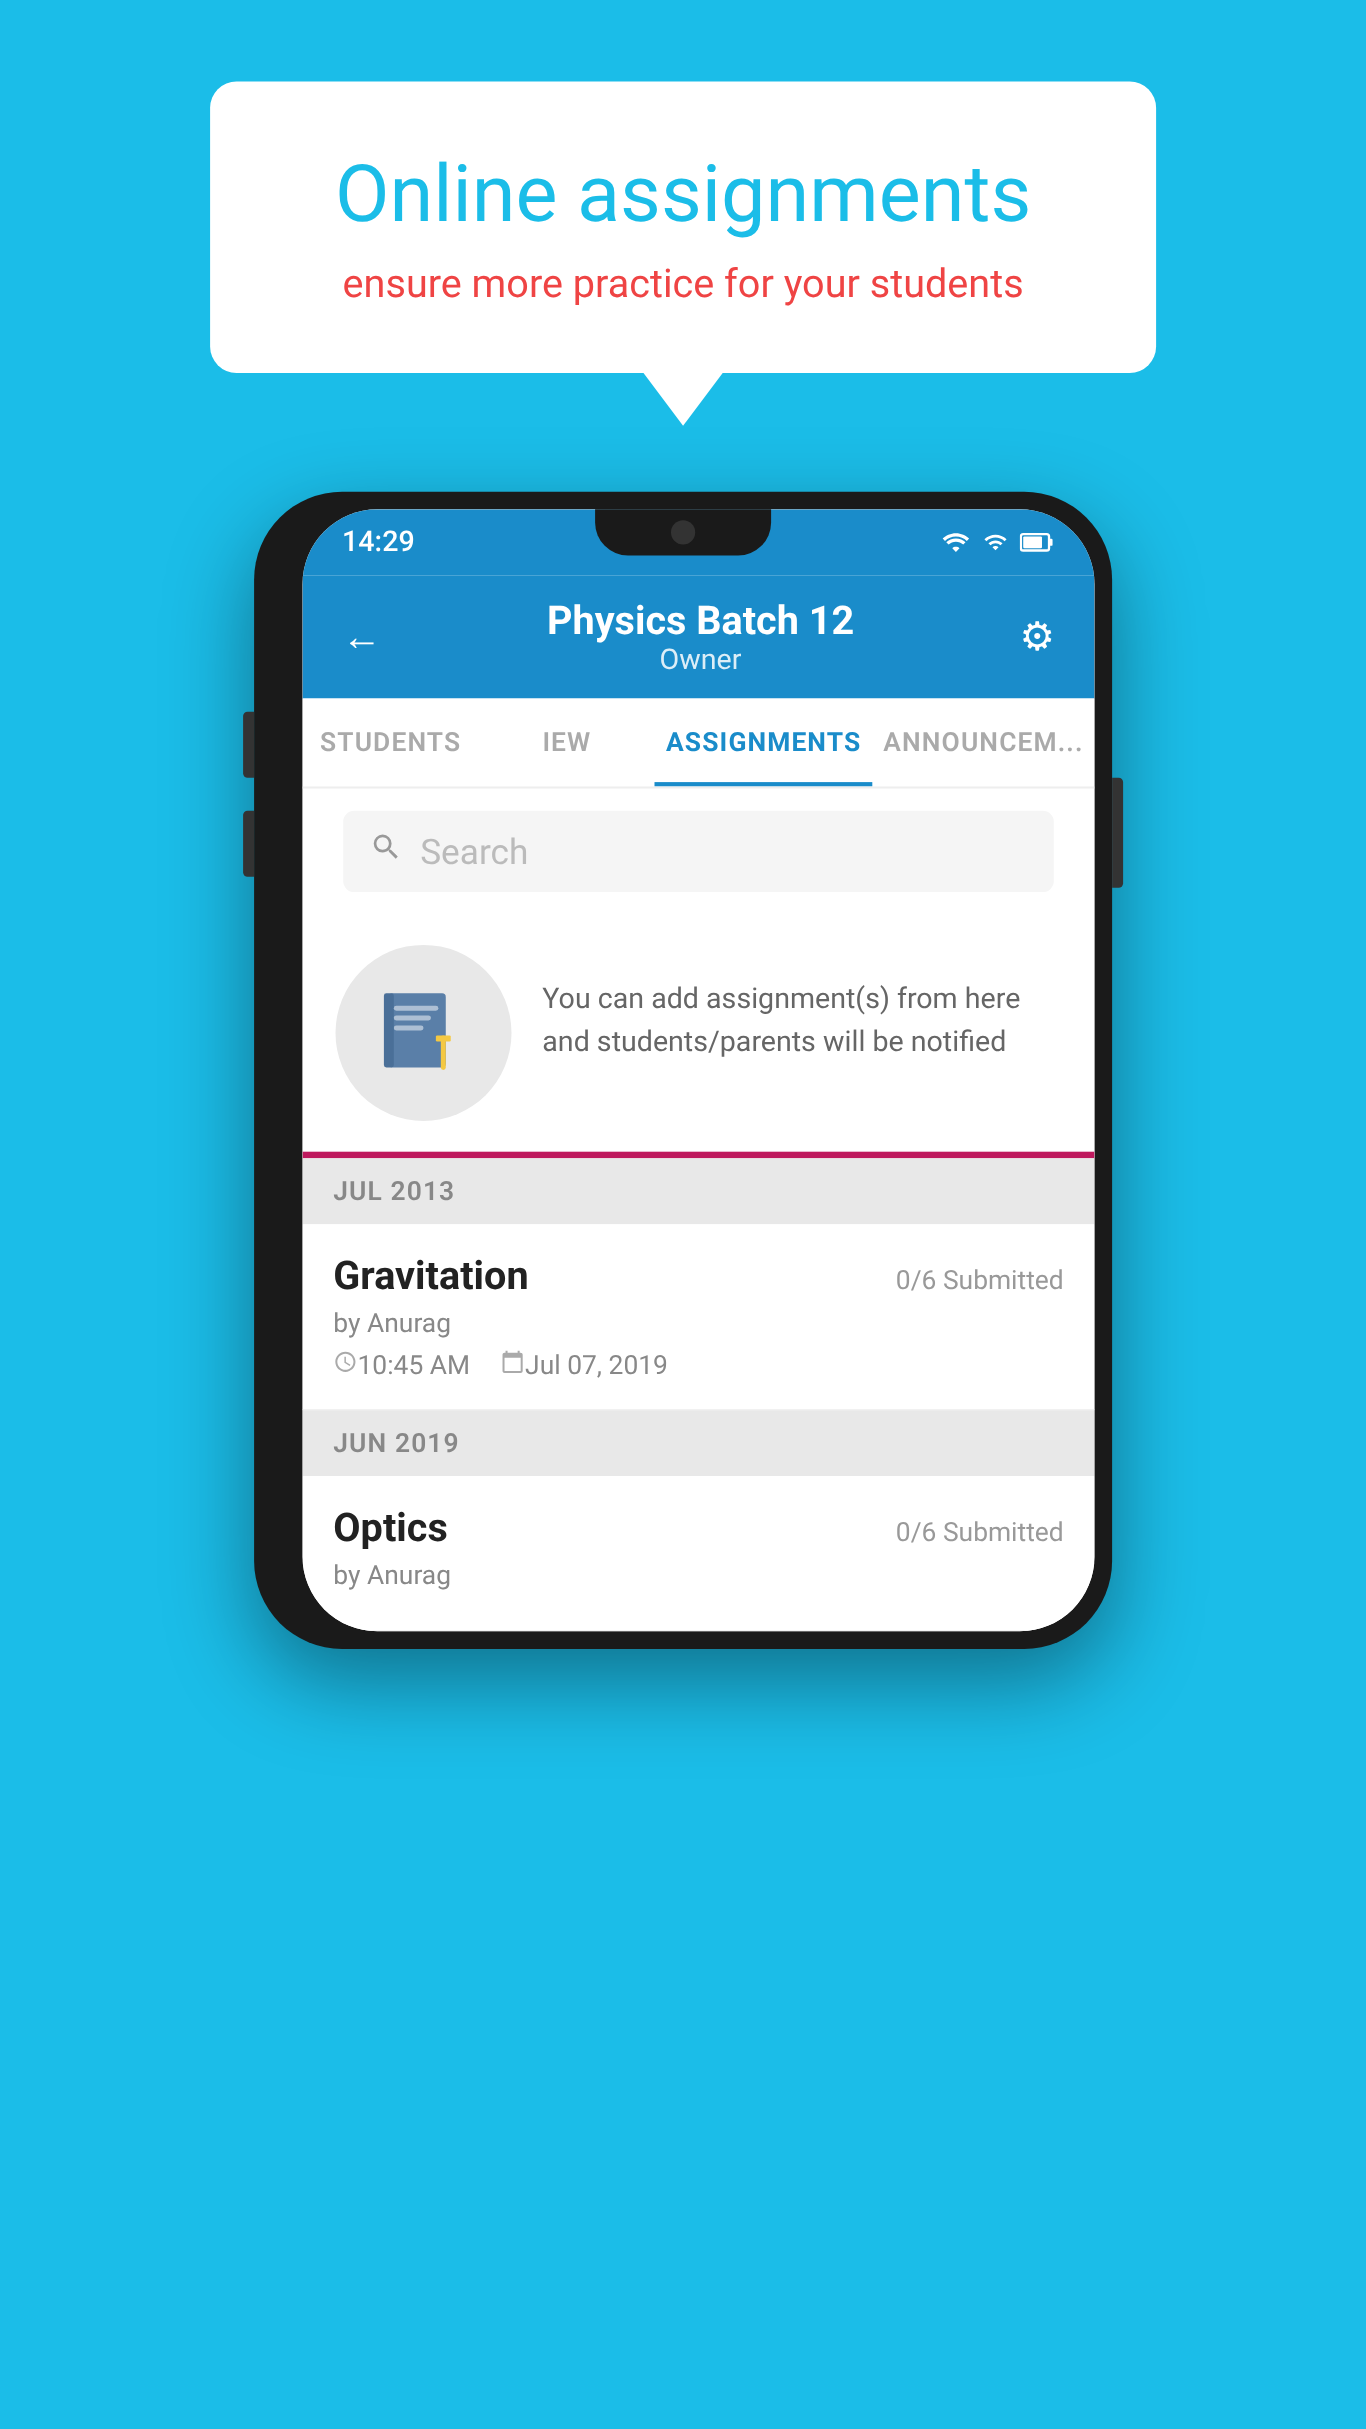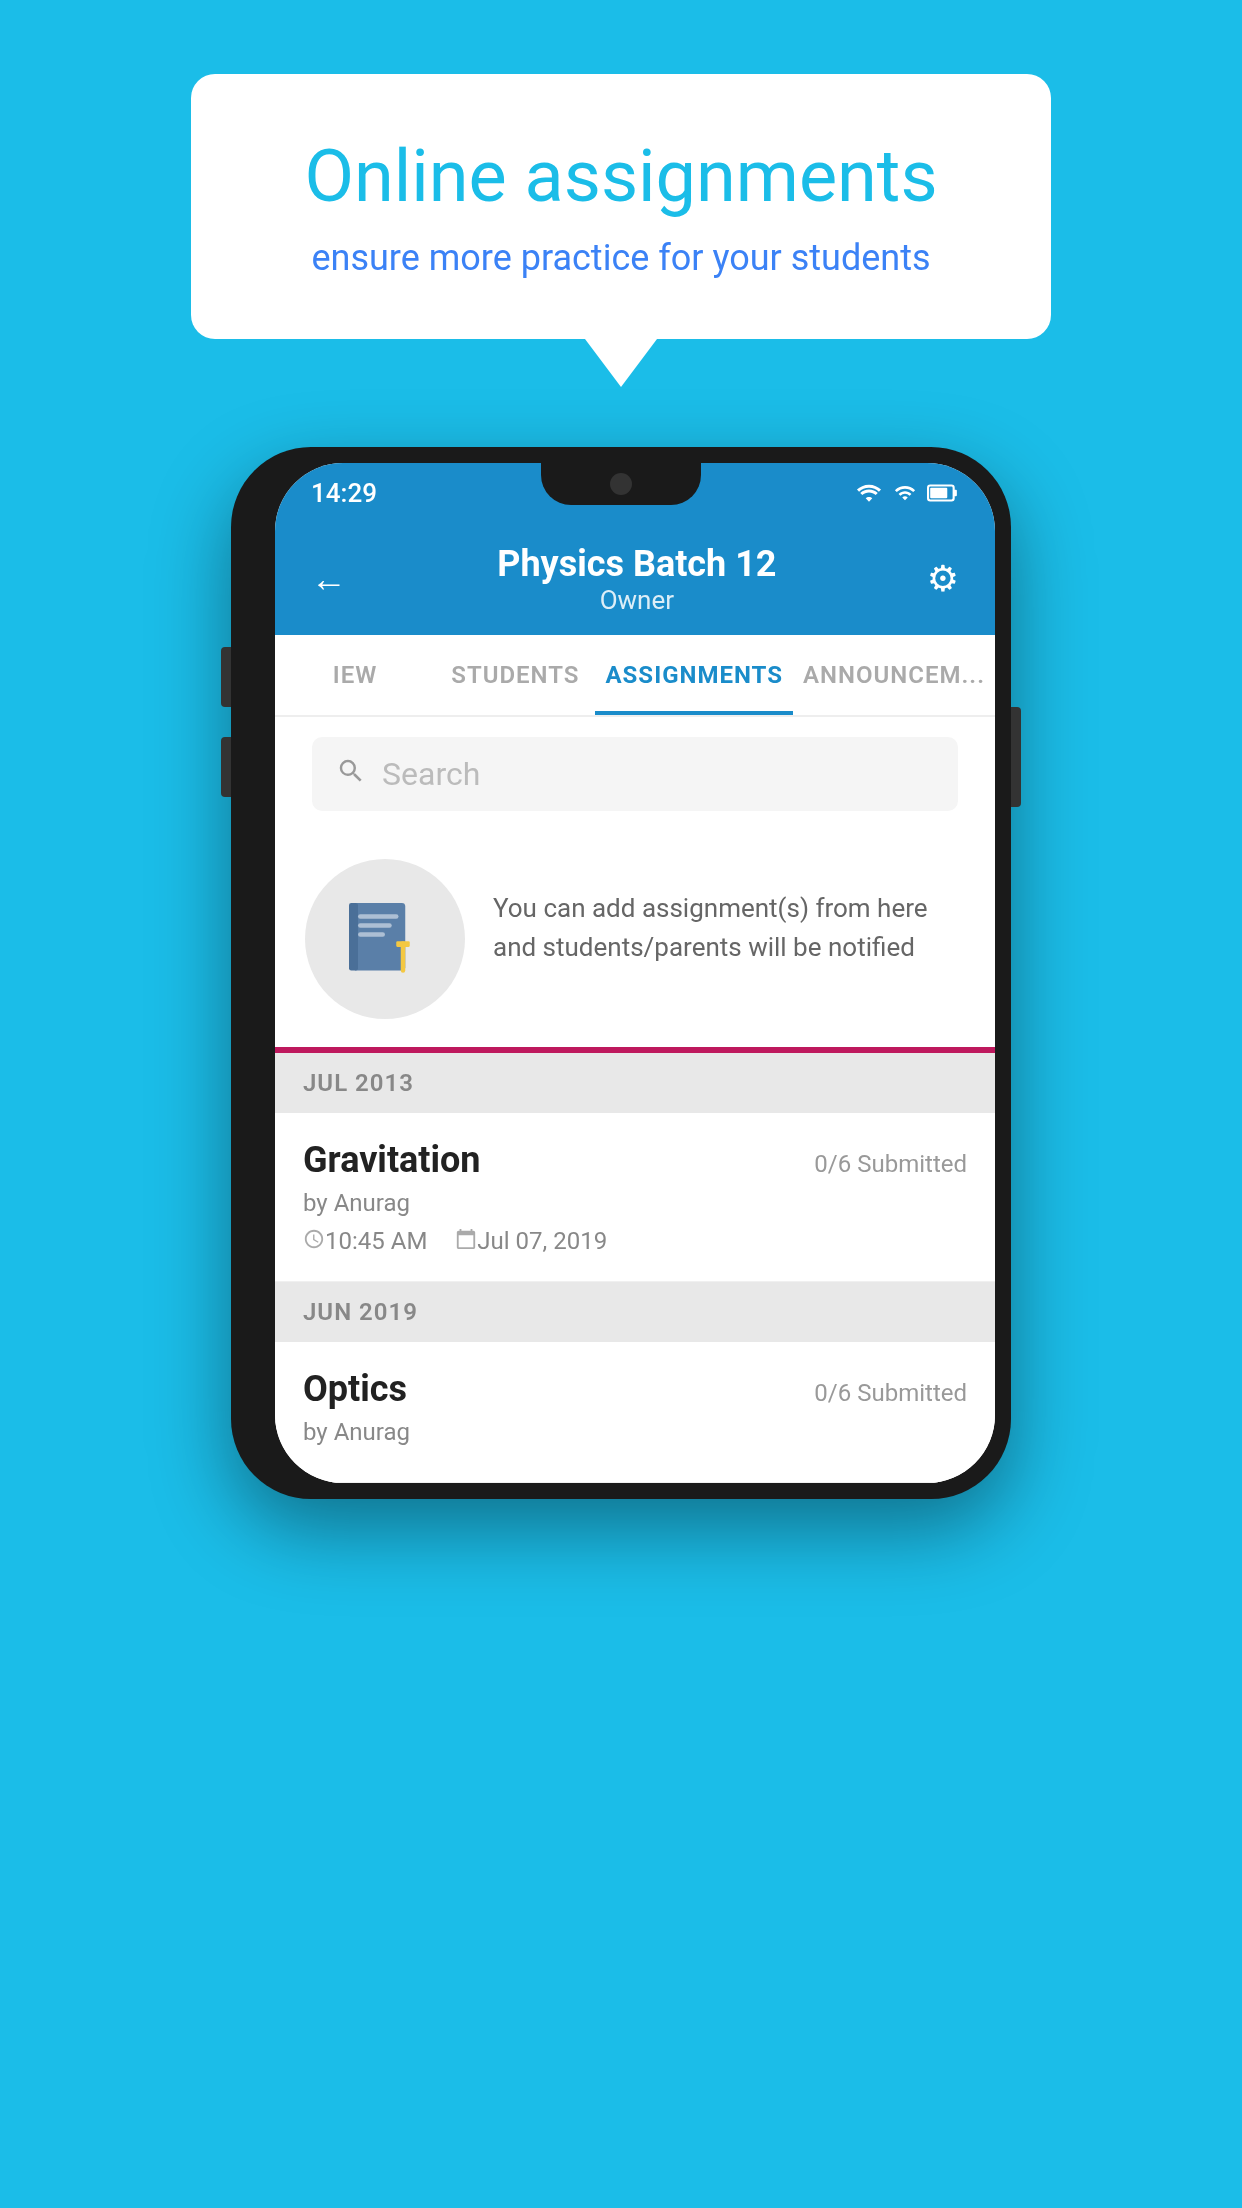--- a/index.html
+++ b/index.html
@@ -32,21 +32,21 @@
 
     .speech-bubble-title {
       font-size: 72px;
       font-weight: 400;
       color: #1BBDE8;
       margin-bottom: 18px;
     }
 
     .speech-bubble-subtitle {
       font-size: 36px;
-      color: #3b82f6;
+      color: #ef4444;
       font-weight: 400;
     }
 
     .speech-bubble-arrow {
       width: 0;
       height: 0;
       border-left: 36px solid transparent;
       border-right: 36px solid transparent;
       border-top: 48px solid white;
       margin: 0 auto;
@@ -393,22 +393,22 @@
       <div class="app-header">
         <span class="header-back">←</span>
         <div class="header-title-group">
           <div class="header-title">Physics Batch 12</div>
           <div class="header-subtitle">Owner</div>
         </div>
         <span class="header-gear">⚙</span>
       </div>
 
       <div class="tabs-bar">
+        <div class="tab-item">STUDENTS</div>
         <div class="tab-item">IEW</div>
-        <div class="tab-item">STUDENTS</div>
         <div class="tab-item active">ASSIGNMENTS</div>
         <div class="tab-item">ANNOUNCEM...</div>
       </div>
 
       <div class="search-container">
         <div class="search-bar">
           <span class="search-icon-wrap">
             <svg width="30" height="30" viewBox="0 0 24 24" fill="#999">
               <path d="M15.5 14h-.79l-.28-.27A6.471 6.471 0 0016 9.5 6.5 6.5 0 109.5 16c1.61 0 3.09-.59 4.23-1.57l.27.28v.79l5 4.99L20.49 19l-4.99-5zm-6 0C7.01 14 5 11.99 5 9.5S7.01 5 9.5 5 14 7.01 14 9.5 11.99 14 9.5 14z"></path>
             </svg>

